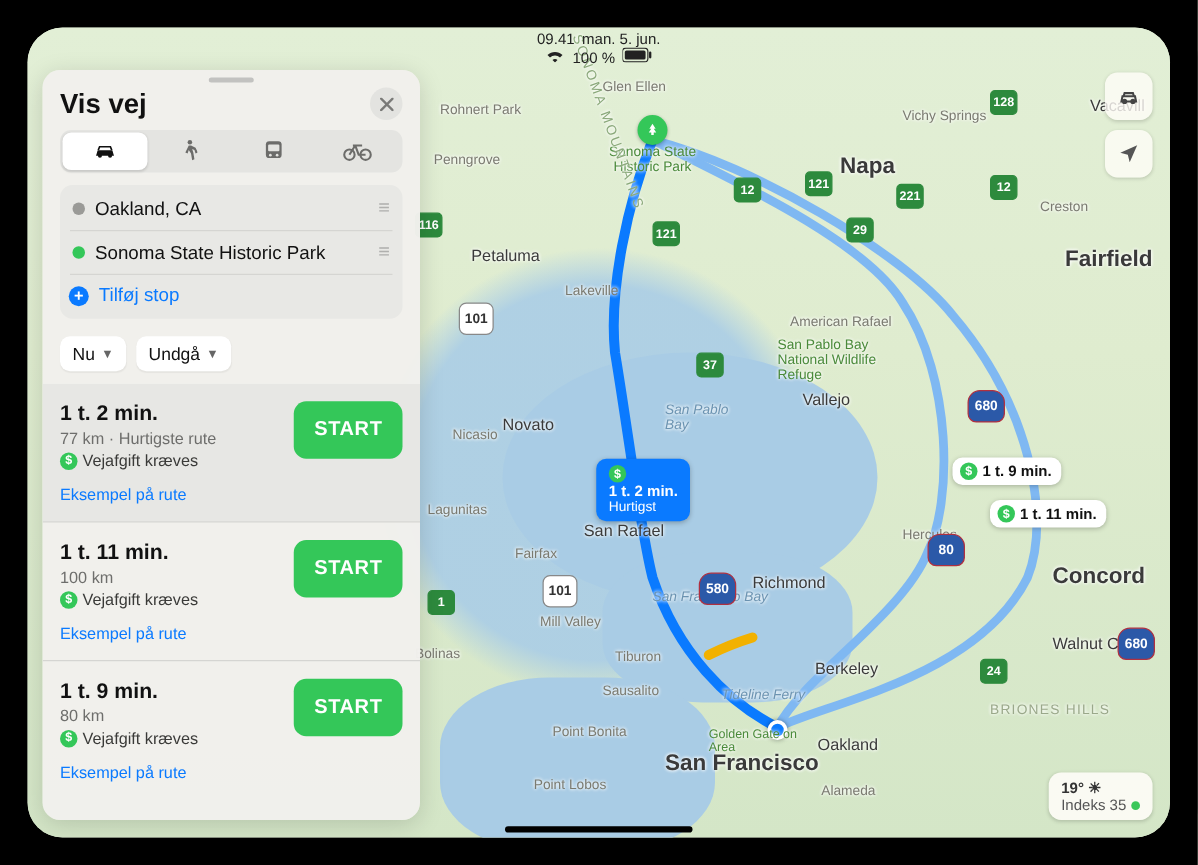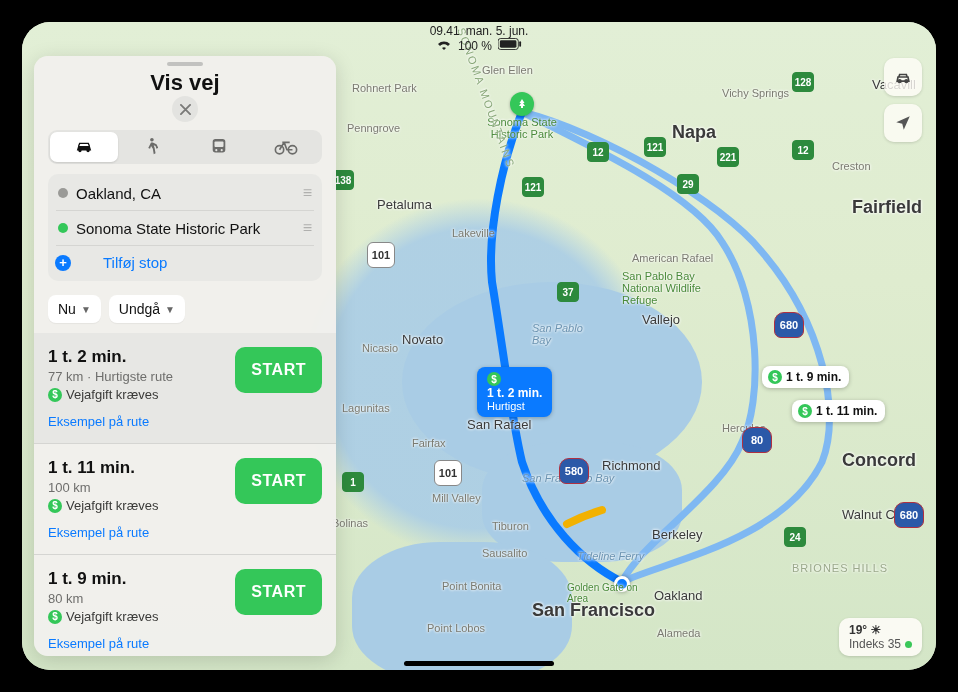--- a/index.html
+++ b/index.html
@@ -73,42 +73,42 @@
   .weather-chip .t { font-weight:600; color:#333; }
   .weather-chip .idx::after { content:''; display:inline-block; width:7px; height:7px; background:#3ac759; border-radius:50%; margin-left:4px; vertical-align:middle; }
 
   
   .panel {
     position:absolute; top:34px; left:12px; width:302px; height:600px;
     background:#f1f0edfa; border-radius:14px; box-shadow:0 4px 20px rgba(0,0,0,0.15);
     display:flex; flex-direction:column; overflow:hidden;
   }
   .panel-grabber { width:36px; height:4px; border-radius:2px; background:#c2c2c0; margin:6px auto 2px; }
-  .panel-head { display:flex; align-items:center; justify-content:space-between; padding:2px 14px 8px;flex-direction:column; }
+  .panel-head { display:flex; align-items:center; justify-content:space-between; padding:2px 14px 8px; }
   .panel-title { font-size:22px; font-weight:700; color:#111; }
   .close-btn { width:26px; height:26px; border-radius:50%; background:#e3e3e0; color:#7a7a78; display:flex; align-items:center; justify-content:center; font-size:14px; }
   .mode-seg {
     margin:0 14px; display:flex; background:#e4e4e1; border-radius:9px; padding:2px;
   }
   .mode-seg .seg {
     flex:1; height:30px; border-radius:7px; display:flex; align-items:center; justify-content:center;
     color:#5c5c5a; font-size:15px;
   }
   .mode-seg .seg.active { background:#fff; color:#111; box-shadow:0 1px 2px rgba(0,0,0,0.12); }
 
   .stops {
     margin:10px 14px 6px; background:#e8e8e5; border-radius:10px; padding:2px 8px;
   }
   .stop-row { display:flex; align-items:center; gap:8px; padding:8px 2px; font-size:15px; color:#111; }
   .stop-row + .stop-row { border-top:1px solid #d5d5d2; }
   .dot { width:10px; height:10px; border-radius:50%; background:#9a9a97; flex:none; }
   .dot.dest { background:#34c759; position:relative; }
   .dot.add { background:#0a7aff; color:#fff; width:16px; height:16px; margin-left:-3px; display:flex; align-items:center; justify-content:center; font-size:13px; font-weight:700; }
   .stop-row .txt { flex:1; }
-  .stop-row.add .txt { color:#0a7aff;margin-left:24px; }
+  .stop-row.add .txt { color:#0a7aff; }
   .reorder { color:#b0b0ae; font-size:16px; }
 
   .opt-row { display:flex; gap:8px; padding:8px 14px 10px; }
   .pill {
     background:#fff; border-radius:8px; padding:6px 10px; font-size:14px; color:#111;
     display:flex; align-items:center; gap:5px; box-shadow:0 1px 1px rgba(0,0,0,0.05);
   }
   .pill .chev { font-size:10px; color:#666; }
 
   .routes { flex:1; overflow:auto; }
@@ -218,21 +218,21 @@
       <div class="hw-shield" style="left:345px; top:220px;">101</div>
       <div class="hw-shield green" style="left:535px; top:260px;">37</div>
       <div class="hw-shield green" style="left:500px; top:155px;">121</div>
       <div class="hw-shield green" style="left:565px; top:120px;">12</div>
       <div class="hw-shield green" style="left:770px; top:118px;">12</div>
       <div class="hw-shield green" style="left:622px; top:115px;">121</div>
       <div class="hw-shield green" style="left:655px; top:152px;">29</div>
       <div class="hw-shield green" style="left:695px; top:125px;">221</div>
       <div class="hw-shield green" style="left:762px; top:505px;">24</div>
       <div class="hw-shield green" style="left:320px; top:450px;">1</div>
-      <div class="hw-shield green" style="left:310px; top:148px;">138</div>
+      <div class="hw-shield green" style="left:310px; top:148px;">116</div>
       <div class="hw-shield green" style="left:770px; top:50px;">128</div>
 
       <div class="map-ctrl">
         <svg width="20" height="20" viewBox="0 0 24 24" fill="none" stroke="#444" stroke-width="2">
             <path d="M5 17h14l-1-5H6l-1 5z"></path>
             <circle cx="8" cy="17" r="1.5"></circle>
             <circle cx="16" cy="17" r="1.5"></circle>
             <path d="M7 12l1-3h8l1 3"></path>
           </svg>
       </div>

